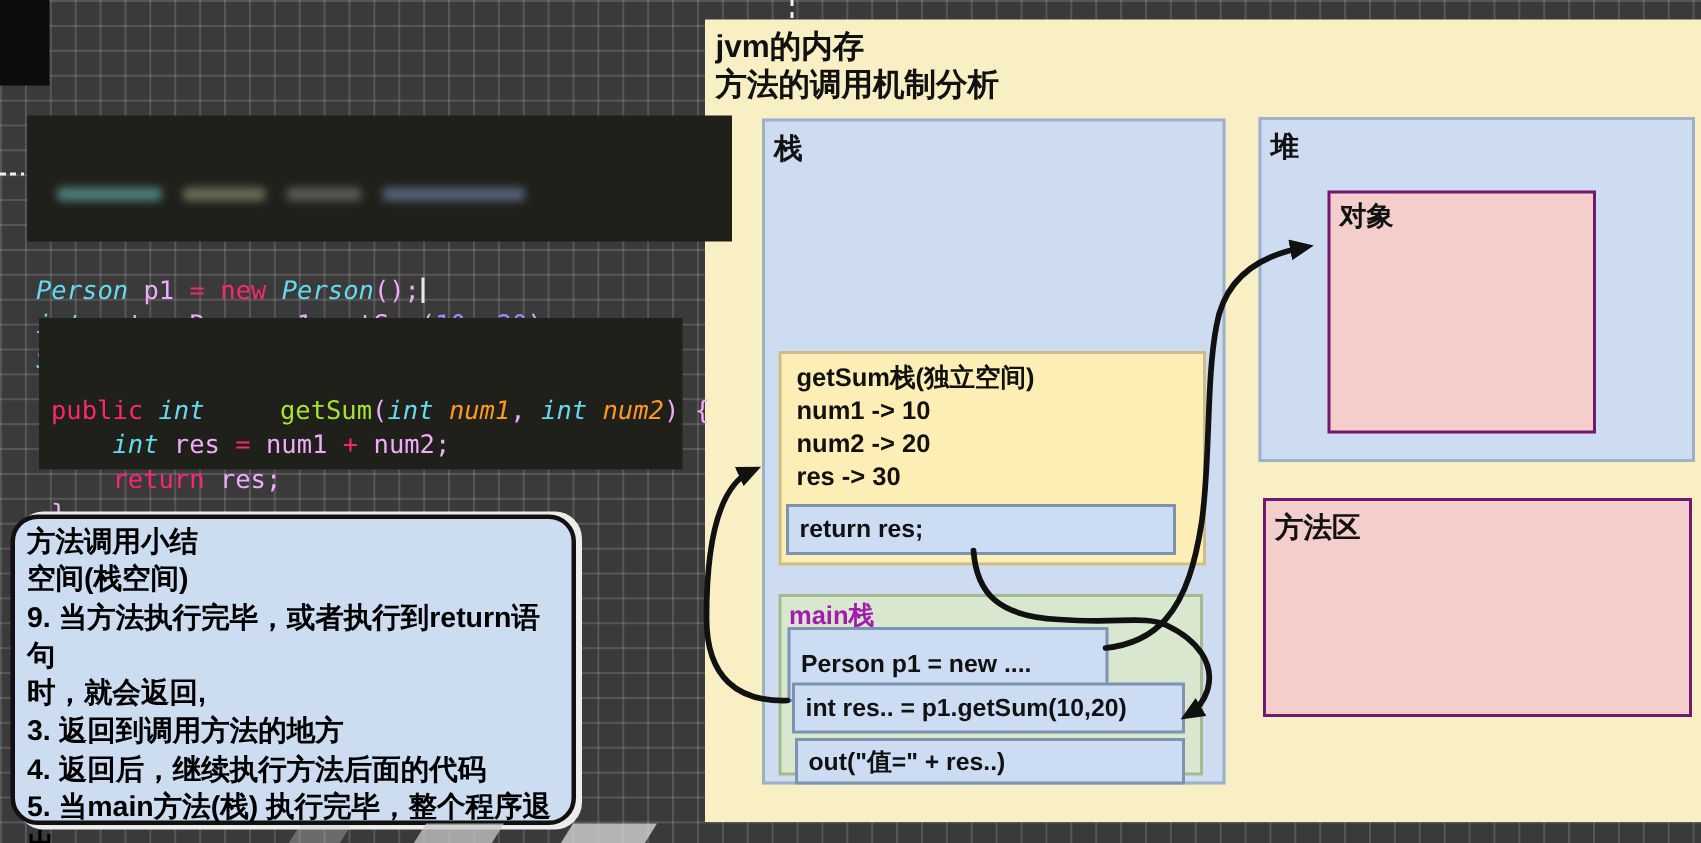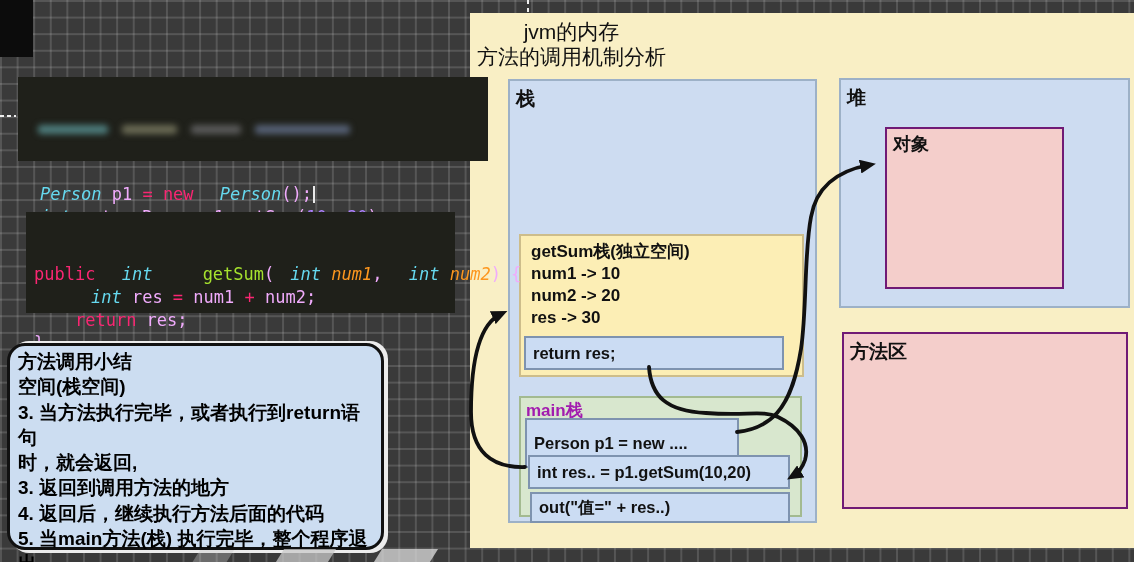--- a/index.html
+++ b/index.html
@@ -20,51 +20,51 @@
   
   .code-block{
     background:#1f201a; color:#f8f8f2;
     font-family:"DejaVu Sans Mono","Liberation Mono",monospace;
     font-size:17px; line-height:23px; white-space:pre; z-index:3;
   }
   .code-top{left:18px;top:77px;width:470px;height:84px;padding:2px 0 0 6px;box-sizing:border-box;}
   .code-method{left:26px;top:212px;width:429px;height:101px;padding:5px 0 0 8px;box-sizing:border-box;}
   .tk-d{color:#f0abfc;}
   .tk-k{color:#f92672;}
-  .tk-t{color:#66d9ef;font-style:italic;margin-left:16px;}
+  .tk-t{color:#66d9ef;font-style:italic;}
   .tk-m{color:#a6e22e;margin-left:40px;}
   .tk-p{color:#fd971f;font-style:italic;}
   .tk-n{color:#ae81ff;}
   .tk-s{color:#e6db74;}
   .tk-cur{display:inline-block;width:2px;height:17px;background:#e9e9e9;vertical-align:-3px;margin-left:1px;}
   .blur-row{height:10px;margin:0 4px 2px 14px;display:flex;gap:14px;filter:blur(3px);}
   .blur-row span{display:inline-block;height:9px;border-radius:3px;}
 
   
   .summary-note{
     left:7px;top:343px;width:377px;height:207px;box-sizing:border-box;
     background:#ccddf1;border:3px solid #111;border-radius:18px;
     box-shadow:4px -2px 0 #ececec, 4px 3px 0 #ececec;
     padding:3px 6px 0 8px;color:#000;font-weight:bold;font-size:19px;line-height:25.3px;
     z-index:3; letter-spacing:0;
   }
 
   
   .panel{left:470px;top:13px;width:664px;height:535px;background:#f9efc5;z-index:1;}
-  .panel-title{left:477px;top:19px;color:#111;font-weight:normal;font-size:21px;line-height:25px;z-index:2;text-align:center;}
+  .panel-title{left:477px;top:19px;color:#111;font-weight:bold;font-size:21px;line-height:25px;z-index:2;}
 
   .mem-box{box-sizing:border-box;z-index:2;}
   .box-blue{background:#cddcf1;border:2px solid #9db1c7;}
   .box-pink{background:#f4cecb;border:2px solid #701a75;}
   .box-label{position:absolute;left:6px;top:5px;font-weight:bold;font-size:19px;color:#111;}
 
   .stack-box{left:508px;top:79px;width:309px;height:444px;}
   .heap-box{left:839px;top:78px;width:291px;height:230px;}
   .object-box{left:44px;top:47px;width:179px;height:162px;}
-  .methodarea-box{left:842px;top:332px;width:286px;height:177px;}
+  .methodarea-box{left:842px;top:332px;width:286px;height:146px;}
 
   .getsum-frame{left:9px;top:153px;width:285px;height:143px;box-sizing:border-box;
     background:#fceeb5;border:2px solid #cdbd8b;padding:5px 0 0 10px;
     font-weight:bold;font-size:17px;line-height:22px;color:#111;}
   .stmt{box-sizing:border-box;background:#cbdcf3;border:2px solid #7e93af;
     font-weight:bold;font-size:16.5px;color:#111;display:flex;align-items:center;
     padding-left:7px;white-space:pre;}
   .return-stmt{position:absolute;left:3px;top:100px;width:260px;height:34px;}
 
   .main-frame{left:9px;top:315px;width:283px;height:121px;box-sizing:border-box;
@@ -138,21 +138,21 @@
     <div><div class="code-line"><span class="tk-t">Person</span><span class="tk-d"> p1 </span><span class="tk-k">=</span><span class="tk-d"> </span><span class="tk-k">new</span><span class="tk-d"> </span><span class="tk-t">Person</span><span class="tk-d">();</span><span class="tk-cur"></span></div><div class="code-line"><span class="tk-t">int</span><span class="tk-d"> returnRes </span><span class="tk-k">=</span><span class="tk-d"> p1.getSum(</span><span class="tk-n">10</span><span class="tk-d">, </span><span class="tk-n">20</span><span class="tk-d">);</span></div><div class="code-line"><span class="tk-t">System</span><span class="tk-d">.out</span><span class="tk-k">.</span><span class="tk-d">println(</span><span class="tk-s">"getSum方法返回的值="</span></div></div>
   </div>
 
   <div class="abs code-block code-method">
     <div><div class="code-line"><span class="tk-k">public </span><span class="tk-t">int</span><span class="tk-d"> </span><span class="tk-m">getSum</span><span class="tk-d">(</span><span class="tk-t">int</span><span class="tk-d"> </span><span class="tk-p">num1</span><span class="tk-d">, </span><span class="tk-t">int</span><span class="tk-d"> </span><span class="tk-p">num2</span><span class="tk-d">) {</span></div><div class="code-line"><span class="tk-d">    </span><span class="tk-t">int</span><span class="tk-d"> res </span><span class="tk-k">=</span><span class="tk-d"> num1 </span><span class="tk-k">+</span><span class="tk-d"> num2;</span></div><div class="code-line"><span class="tk-d">    </span><span class="tk-k">return</span><span class="tk-d"> res;</span></div><div class="code-line"><span class="tk-d">}</span></div></div>
   </div>
 
   <div class="abs summary-note">
       <div class="note-line">方法调用小结</div>
       <div class="note-line">空间(栈空间)</div>
-      <div class="note-line">3. 当方法执行完毕，或者执行到return语句</div>
+      <div class="note-line">9. 当方法执行完毕，或者执行到return语句</div>
       <div class="note-line">时，就会返回,</div>
       <div class="note-line">3. 返回到调用方法的地方</div>
       <div class="note-line">4. 返回后，继续执行方法后面的代码</div>
       <div class="note-line">5. 当main方法(栈) 执行完毕，整个程序退出</div>
     </div>
 
   <svg class="abs arrow-layer" viewBox="0 0 1134 562" width="1134" height="562">
     <defs>
       <marker id="ah" markerUnits="userSpaceOnUse" markerWidth="16" markerHeight="14" refX="9" refY="7" orient="auto">
         <path d="M0,0 L16,7 L0,14 Z" fill="#111"></path>

